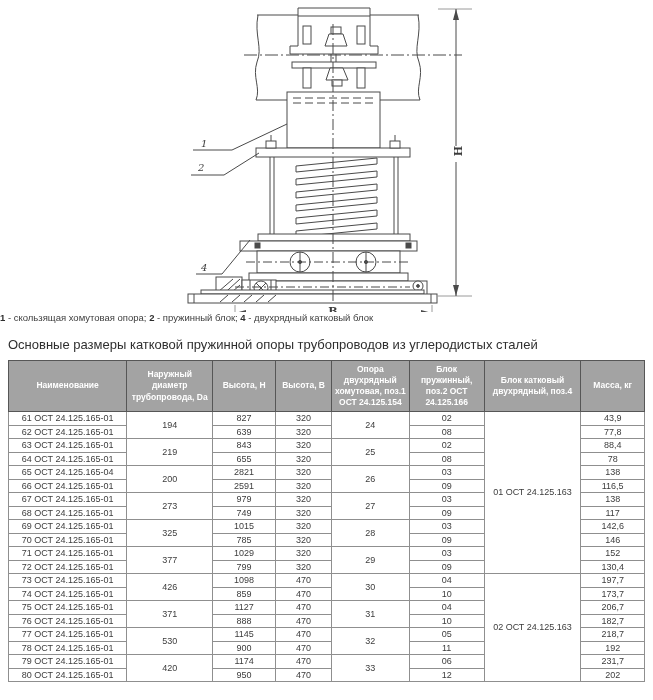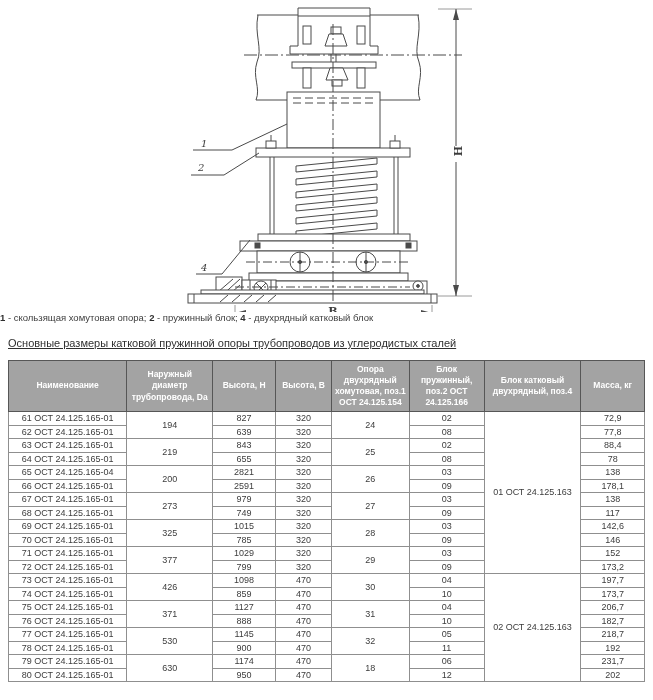--- a/index.html
+++ b/index.html
@@ -2,21 +2,21 @@
 <html><head>
 <meta charset="utf-8">
 <style>
   html,body{margin:0;padding:0;background:#fff;}
   #page{position:relative;width:653px;height:700px;background:#fff;overflow:hidden;
         font-family:"Liberation Sans",sans-serif;color:#3c3c3c;}
   #drawing{position:absolute;top:0;left:0;}
   .caption{position:absolute;top:312px;left:0;width:653px;text-align:left;
            font-size:9.5px;color:#3c3c3c;}
   .caption b{color:#2e2e2e;}
-  .title{position:absolute;top:337px;left:8px;font-size:11px;color:#2f2f2f;text-decoration:underline;}
+  .title{position:absolute;top:337px;left:8px;font-size:13px;color:#2f2f2f;}
   .tblwrap{position:absolute;top:360px;left:8px;}
   table{border-collapse:collapse;width:637px;table-layout:fixed;border:1.5px solid #565656;}
   th{background:#a3a3a3;color:#ffffff;font-weight:bold;font-size:8.5px;line-height:1.3;
      border:1px solid #565656;height:46px;vertical-align:middle;padding:2px;}
   td{border:1px solid #8f8f8f;font-size:9px;text-align:center;height:12.5px;
      line-height:12.5px;padding:0 2px;white-space:nowrap;overflow:hidden;color:#3c3c3c;}
   svg text{font-family:"DejaVu Serif",serif;}
 </style>
 </head>
 <body>
@@ -195,21 +195,21 @@
       </thead>
       <tbody>
           <tr>
             <td>61 ОСТ 24.125.165-01</td>
             <td rowspan="2">194</td>
             <td>827</td>
             <td>320</td>
             <td rowspan="2">24</td>
             <td>02</td>
             <td rowspan="12">01 ОСТ 24.125.163</td>
-            <td>72,9</td>
+            <td>43,9</td>
           </tr>
           <tr>
             <td>62 ОСТ 24.125.165-01</td>
             <td>639</td>
             <td>320</td>
             <td>08</td>
             <td>77,8</td>
           </tr>
           <tr>
             <td>63 ОСТ 24.125.165-01</td>
@@ -234,21 +234,21 @@
             <td>320</td>
             <td rowspan="2">26</td>
             <td>03</td>
             <td>138</td>
           </tr>
           <tr>
             <td>66 ОСТ 24.125.165-01</td>
             <td>2591</td>
             <td>320</td>
             <td>09</td>
-            <td>178,1</td>
+            <td>116,5</td>
           </tr>
           <tr>
             <td>67 ОСТ 24.125.165-01</td>
             <td rowspan="2">273</td>
             <td>979</td>
             <td>320</td>
             <td rowspan="2">27</td>
             <td>03</td>
             <td>138</td>
           </tr>
@@ -282,21 +282,21 @@
             <td>320</td>
             <td rowspan="2">29</td>
             <td>03</td>
             <td>152</td>
           </tr>
           <tr>
             <td>72 ОСТ 24.125.165-01</td>
             <td>799</td>
             <td>320</td>
             <td>09</td>
-            <td>173,2</td>
+            <td>130,4</td>
           </tr>
           <tr>
             <td>73 ОСТ 24.125.165-01</td>
             <td rowspan="2">426</td>
             <td>1098</td>
             <td>470</td>
             <td rowspan="2">30</td>
             <td>04</td>
             <td rowspan="8">02 ОСТ 24.125.163</td>
             <td>197,7</td>
@@ -335,24 +335,24 @@
           </tr>
           <tr>
             <td>78 ОСТ 24.125.165-01</td>
             <td>900</td>
             <td>470</td>
             <td>11</td>
             <td>192</td>
           </tr>
           <tr>
             <td>79 ОСТ 24.125.165-01</td>
-            <td rowspan="2">630</td>
+            <td rowspan="2">420</td>
             <td>1174</td>
             <td>470</td>
-            <td rowspan="2">18</td>
+            <td rowspan="2">33</td>
             <td>06</td>
             <td>231,7</td>
           </tr>
           <tr>
             <td>80 ОСТ 24.125.165-01</td>
             <td>950</td>
             <td>470</td>
             <td>12</td>
             <td>202</td>
           </tr>

